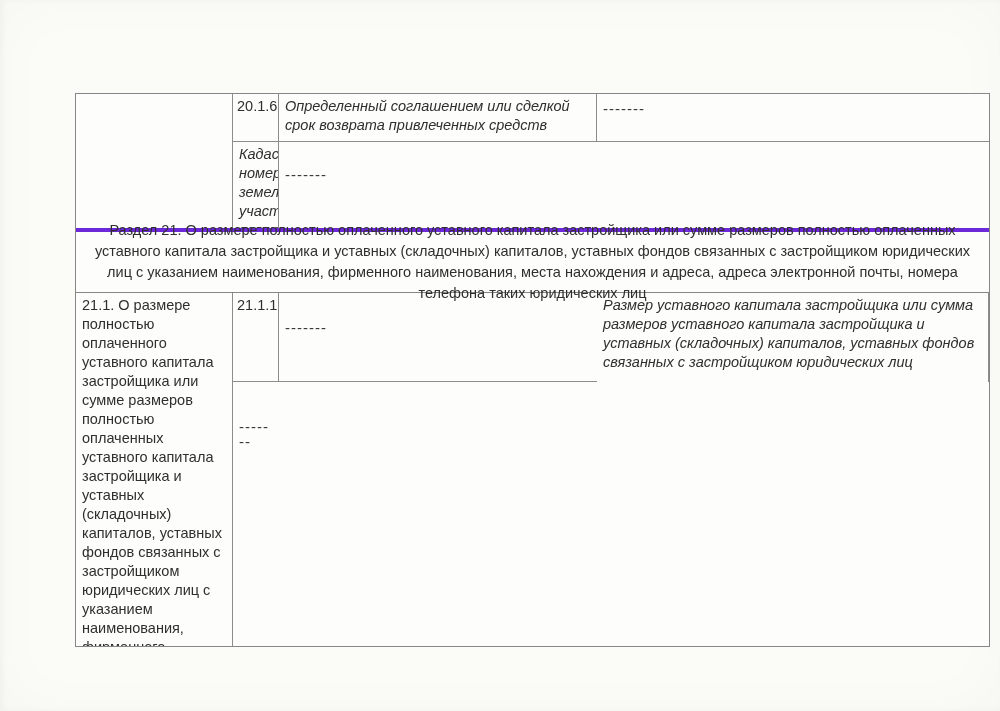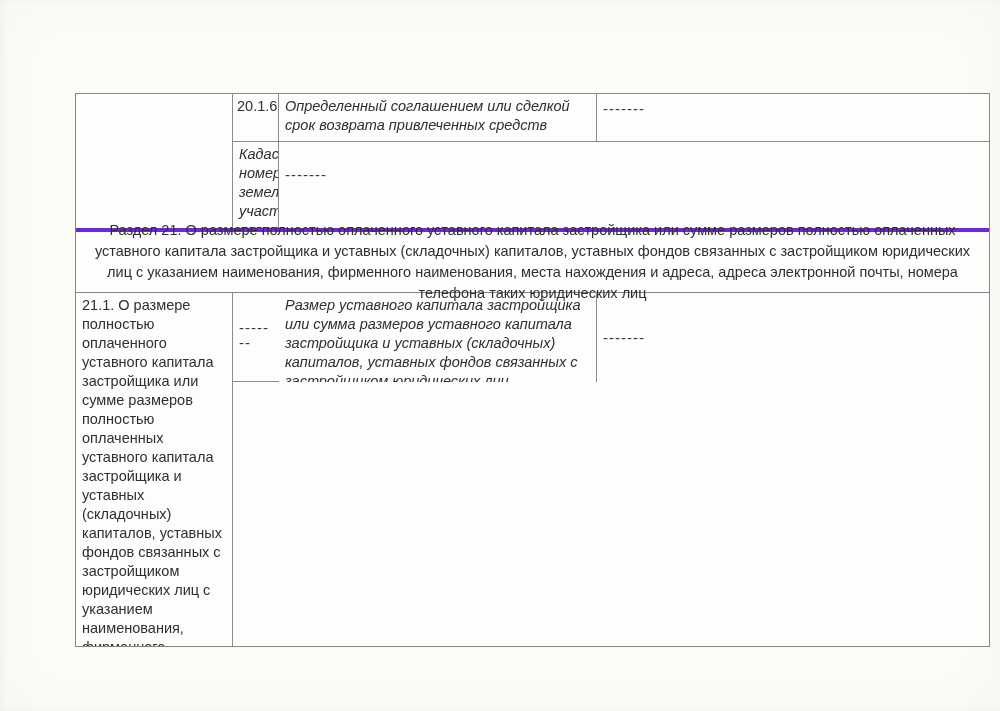--- a/index.html
+++ b/index.html
@@ -102,20 +102,21 @@
       <div class="cell val">
         <div class="dash" style="margin-top:22px">-------</div>
       </div>
     </div>
 
     <div class="section-row">Раздел 21. О размере полностью оплаченного уставного капитала застройщика или сумме размеров полностью оплаченных уставного капитала застройщика и уставных (складочных) капиталов, уставных фондов связанных с застройщиком юридических лиц с указанием наименования, фирменного наименования, места нахождения и адреса, адреса электронной почты, номера телефона таких юридических лиц</div>
 
     <div class="band band-bottom">
       <div class="cell left-col">21.1. О размере полностью оплаченного уставного капитала застройщика или сумме размеров полностью оплаченных уставного капитала застройщика и уставных (складочных) капиталов, уставных фондов связанных с застройщиком юридических лиц с указанием наименования, фирменного наименования, места нахождения и адреса, адреса электронной</div>
 
+      <div class="cell num row-top-b">21.1.1</div>
       <div class="cell val row-top-b">
         <div class="dash" style="margin-top:24px">-------</div>
       </div>
 
       <div class="cell desc">Размер уставного капитала застройщика или сумма размеров уставного капитала застройщика и уставных (складочных) капиталов, уставных фондов связанных с застройщиком юридических лиц</div>
       <div class="cell val">
         <div class="dash" style="margin-top:34px">-------</div>
       </div>
     </div>
 

